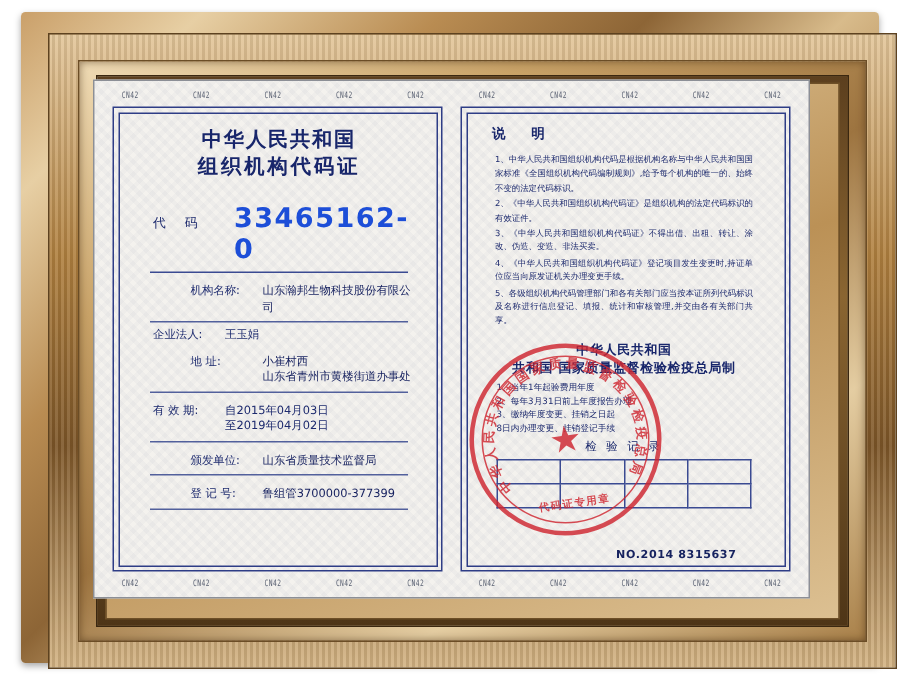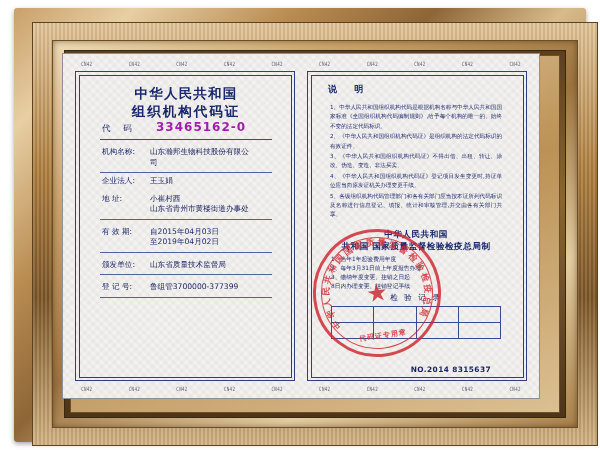--- a/index.html
+++ b/index.html
@@ -146,51 +146,52 @@
     font-size: 13.5px;
     font-weight: bold;
     letter-spacing: 1.2px;
     color: #18266b;
     line-height: 18px;
     margin-top: 4px;
   }
   .title .l2 { letter-spacing: 2px; }
 
   .code-row {
-    margin-top: 0;
+    margin-top: 15px;
     display: flex;
     align-items: baseline;
     padding-left: 4px;
   }
   .code-label {
     font-size: 8.5px;
     letter-spacing: 5px;
     color: #1d2a6e;
     width: 54px;
     flex: none;
   }
   .code-value {
-    font-size: 12px;
+    font-size: 18px;
     font-weight: bold;
     letter-spacing: 1px;
-    color: #a21caf;
+    color: #1d4ed8;
     font-family: "DejaVu Sans", "Liberation Sans", sans-serif;
   }
   .rule {
     height: 0; border-top: 0.8px solid #3a4a92;
     margin: 4px 2px 0 2px;
   }
   .rule.thin { border-top: 0.6px solid #52609c; }
 
   .field {
     display: flex;
     margin-top: 7px;
     padding-left: 4px;
     font-size: 7.6px;
     line-height: 10.5px;
+    margin-left: 25px;
   }
   .field .lbl {
     flex: none;
     width: 48px;
     color: #1d2a6e;
   }
   .field .val {
     flex: 1;
     color: #141f5e;
   }

